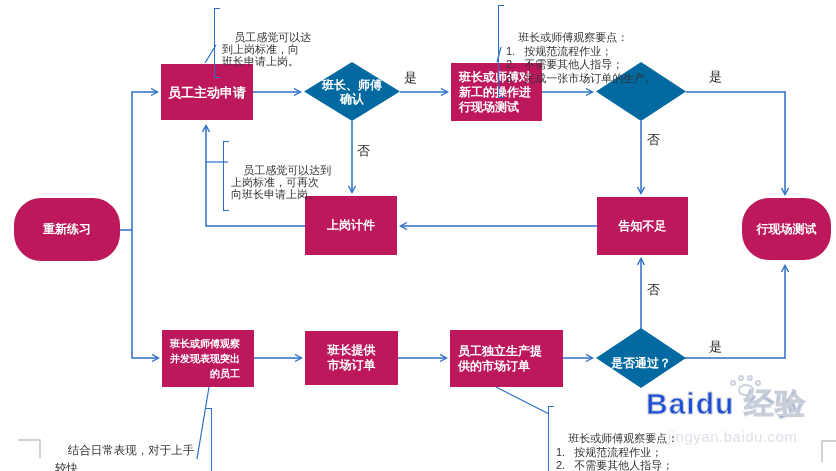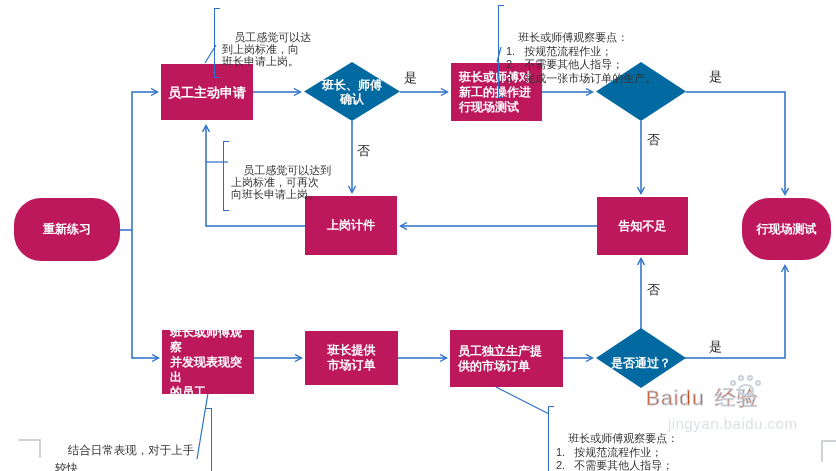--- a/index.html
+++ b/index.html
@@ -45,22 +45,22 @@
   .note.wide { font-size:11.5px; line-height:17.5px; }
 
   
   .edge-label {
     position:absolute; z-index:3; color:#1f1f1f; font-size:13px; font-weight:normal;
   }
 
   
   .watermark { position:absolute; left:646px; top:384px; z-index:1; }
   .wm-logo {
-    position:relative; font-size:21px; font-weight:normal; letter-spacing:1px;
-    color:#c2410c; -webkit-text-stroke:1px #c9cfd9;
+    position:relative; font-size:30px; font-weight:bold; letter-spacing:1px;
+    color:#1d4ed8; -webkit-text-stroke:1px #c9cfd9;
   }
   .wm-logo .suffix { margin-left:10px; }
   .wm-paw { position:absolute; left:84px; top:-9px; width:34px; height:22px; display:inline-block; }
   .wm-paw i { position:absolute; border:2px solid #ccd2db; background:transparent; border-radius:50%; }
   .wm-paw .pad { left:8px; top:9px; width:16px; height:12px; border-radius:50% 50% 46% 46%; }
   .wm-paw .t1 { left:0px;  top:5px; width:6px; height:6px; }
   .wm-paw .t2 { left:8px;  top:0px; width:6px; height:6px; }
   .wm-paw .t3 { left:17px; top:0px; width:6px; height:6px; }
   .wm-paw .t4 { left:25px; top:5px; width:6px; height:6px; }
   .wm-url { margin-top:3px; margin-left:22px; font-size:15px; color:#dde1e8; letter-spacing:0.5px; }
@@ -132,21 +132,21 @@
 行现场测试</div>
 
   <div class="diamond" style="left:596px; top:62px; width:90px; height:59px;"></div>
 
   <div class="node terminal" style="left:742px; top:198px; width:89px; height:62px;">行现场测试</div>
 
   <div class="node" style="left:305px; top:196px; width:92px; height:59px;">上岗计件</div>
 
   <div class="node" style="left:597px; top:197px; width:91px; height:58px;">告知不足</div>
 
-  <div class="node left" style="left:162px; top:330px; width:92px; height:64px; font-size:12px;">班长或师傅观察
+  <div class="node left" style="left:162px; top:330px; width:92px; height:57px; font-size:10px;text-align:right;">班长或师傅观察
 并发现表现突出
 的员工</div>
 
   <div class="node" style="left:305px; top:331px; width:93px; height:54px;">班长提供
 市场订单</div>
 
   <div class="node left" style="left:450px; top:330px; width:113px; height:57px;">员工独立生产提
 供的市场订单</div>
 
   <div class="diamond" style="left:596px; top:328px; width:90px; height:60px; padding-top:10px;">是否通过？</div>

